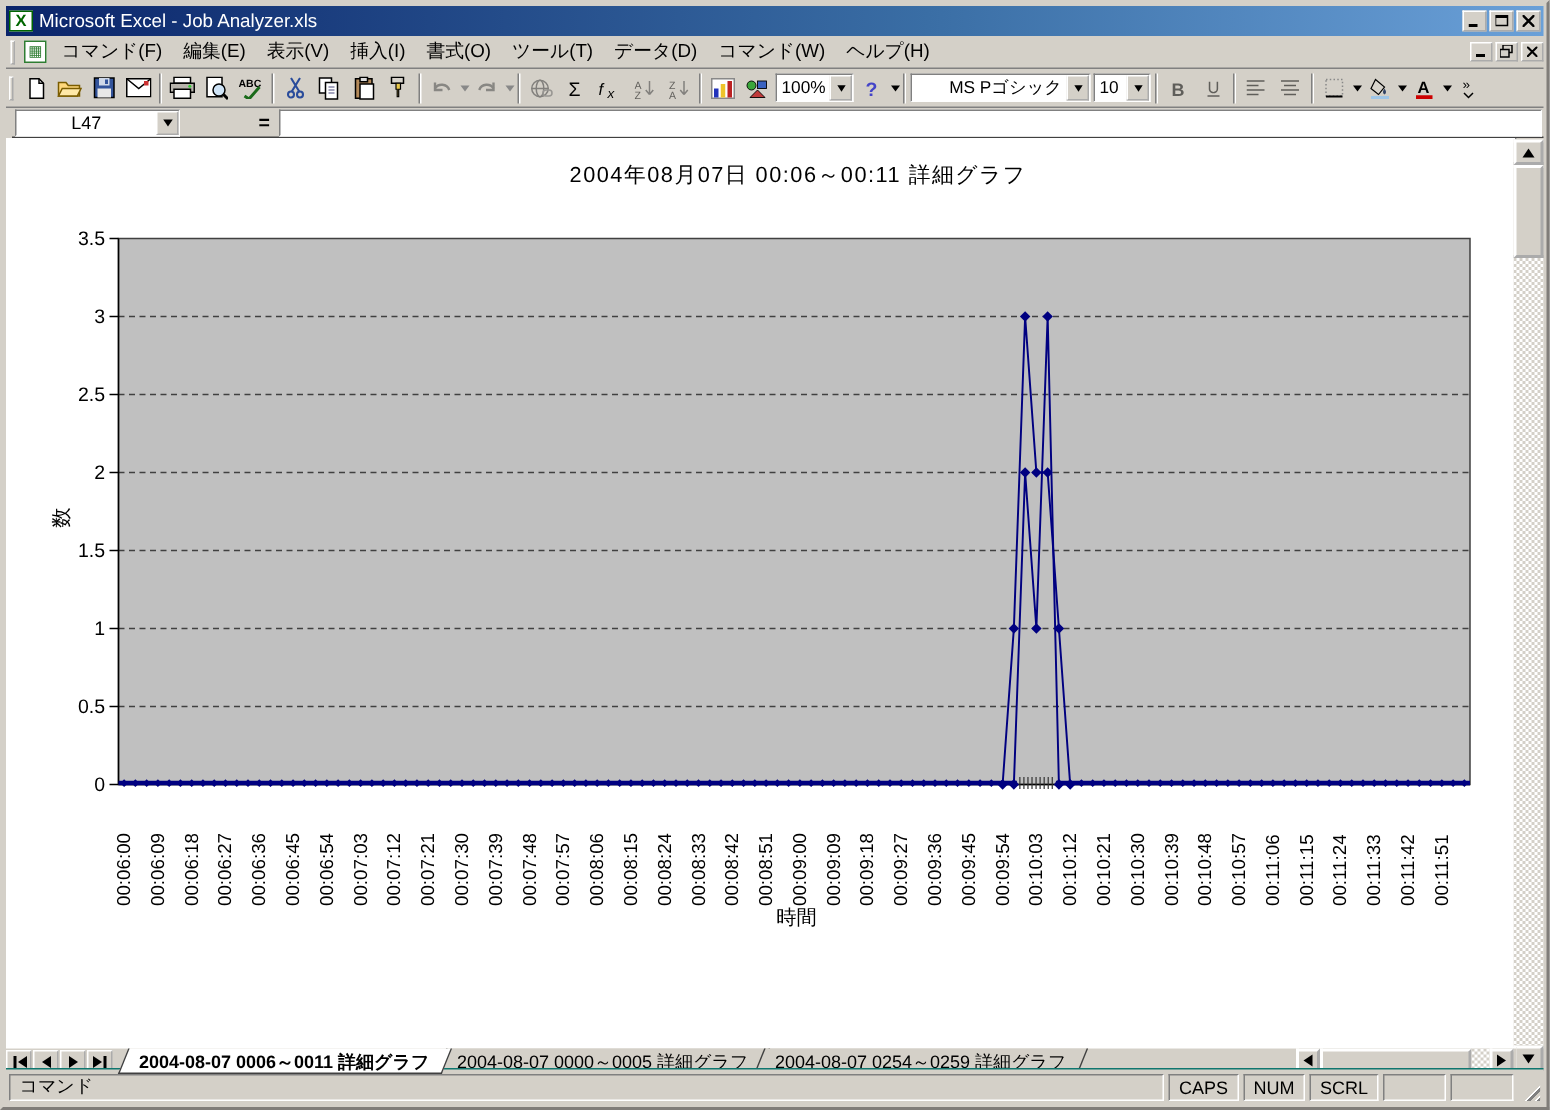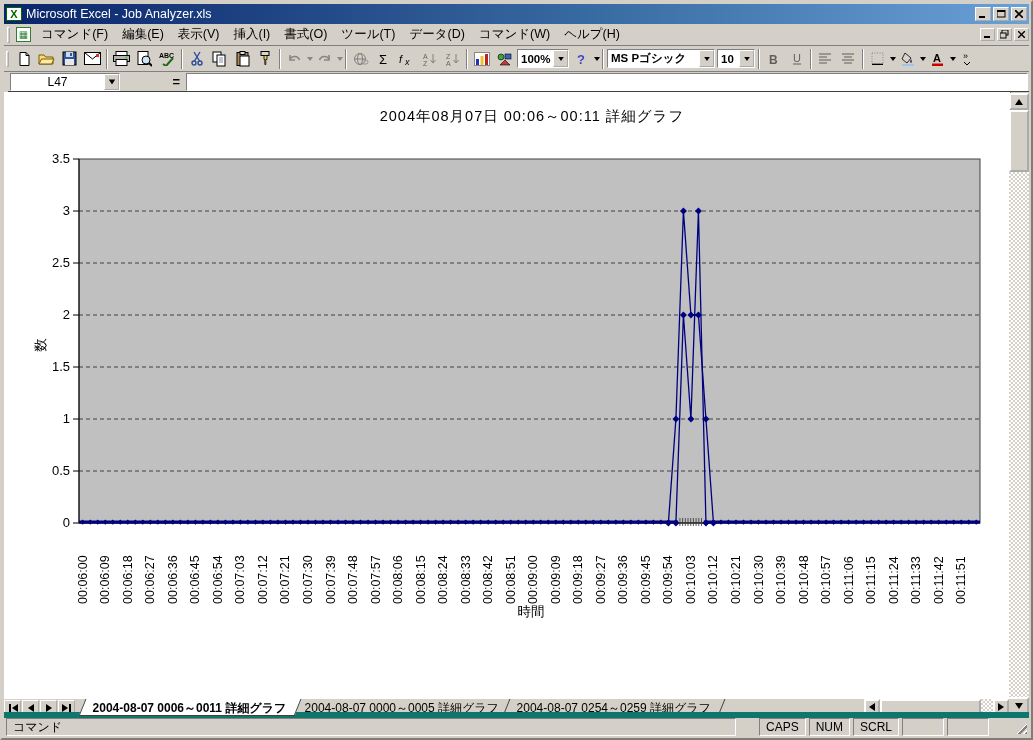--- a/index.html
+++ b/index.html
@@ -31,21 +31,21 @@
     position:relative;flex:none;}
   .tbtn svg{display:block;}
   .tbtn.dis{filter:grayscale(1) opacity(.55);}
   .tsep{width:2px;height:20px;border-left:1px solid #808080;border-right:1px solid #fff;
     margin:0 2px;flex:none;}
   .darr{width:0;height:0;border-left:3px solid transparent;border-right:3px solid transparent;
     border-top:4px solid #000;margin-left:1px;flex:none;}
   .tbtn.dis + .darr{border-top-color:#888;}
   .tselect{height:19px;background:#fff;border:1px solid;border-color:#808080 #fff #fff #808080;
     display:flex;align-items:center;font-size:11.5px;flex:none;margin:0 1px;}
-  .tselect .val{flex:1;padding:0 3px;white-space:nowrap;overflow:hidden;font-weight:bold;}
+  .tselect .val{flex:1;padding:0 3px;white-space:nowrap;overflow:hidden;}
   .tselect .btn{width:15px;height:17px;background:#d4d0c8;border:1px outset #fff;
     display:flex;align-items:center;justify-content:center;}
   
   .formulabar{position:absolute;left:6px;top:70px;right:2px;height:20px;background:#d4d0c8;
     display:flex;align-items:center;border-bottom:1px solid #404040;}
   .namebox{width:110px;height:18px;background:#fff;border:1px solid;margin-left:2px;
     border-color:#808080 #fff #fff #808080;display:flex;align-items:center;font-size:12px;}
   .namebox .val{flex:1;text-align:center;}
   .namebox .btn{width:15px;height:16px;background:#d4d0c8;border:1px outset #fff;
     display:flex;align-items:center;justify-content:center;}
@@ -80,21 +80,21 @@
     border-top:none;background:#d4d0c8;margin-right:-4px;font-size:12px;white-space:nowrap;}
   .tab>span{display:block;transform:skewX(22deg);}
   .tab.active{background:#fff;font-weight:bold;z-index:2;position:relative;}
   .hscroll{position:absolute;right:22px;top:697px;width:145px;height:16px;display:flex;}
   .hbtn{width:16px;height:16px;background:#d4d0c8;border:2px outset #fff;
     display:flex;align-items:center;justify-content:center;flex:none;}
   .hthumb{width:101px;height:16px;background:#d4d0c8;border:2px outset #fff;flex:none;}
   .htrack{width:12px;height:16px;}
   
   .statusbar{position:absolute;left:2px;right:2px;bottom:2px;height:24px;background:#d4d0c8;
-    border-top:6px solid #0f766e;display:flex;align-items:center;padding:2px 2px 2px 2px;font-size:12px;gap:20px;}
+    border-top:1px solid #0f766e;display:flex;align-items:center;padding:2px 2px 2px 2px;font-size:12px;}
   .spanel{height:18px;border:1px solid;border-color:#808080 #fff #fff #808080;
     display:flex;align-items:center;padding:0 6px;margin-right:3px;}
   .spanel.mode{flex:1;}
   .sgrip{width:13px;height:13px;align-self:flex-end;margin-left:2px;
     background:repeating-linear-gradient(135deg,#d4d0c8 0 2px,#fff 2px 3px,#808080 3px 4.5px);
     clip-path:polygon(100% 0,100% 100%,0 100%);}
 </style>
 </head>
 <body>
 
@@ -347,21 +347,21 @@
         </div>
         <div class="tbtn">
           <span>
             <svg width="10" height="14">
               <text x="0" y="12" font-size="13" font-weight="bold" fill="#4444c8" font-family="Liberation Serif,serif">?</text>
             </svg>
           </span>
         </div>
         <span class="darr"></span>
         <div class="tsep"></div>
-        <div class="tselect" style="width: 108px;">
+        <div class="tselect" style="width: 120px; text-align: right;">
           <span class="val">MS Pゴシック</span>
           <span class="btn">
             <span class="tri-dn" style="transform:scale(.7);"></span>
           </span>
         </div>
         <div class="tselect" style="width: 38px;">
           <span class="val">10</span>
           <span class="btn">
             <span class="tri-dn" style="transform:scale(.7);"></span>
           </span>

